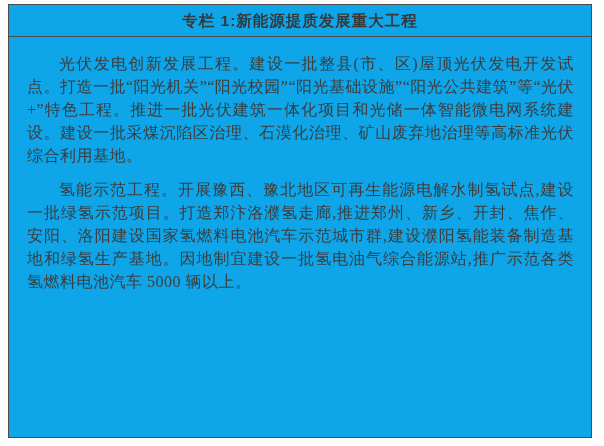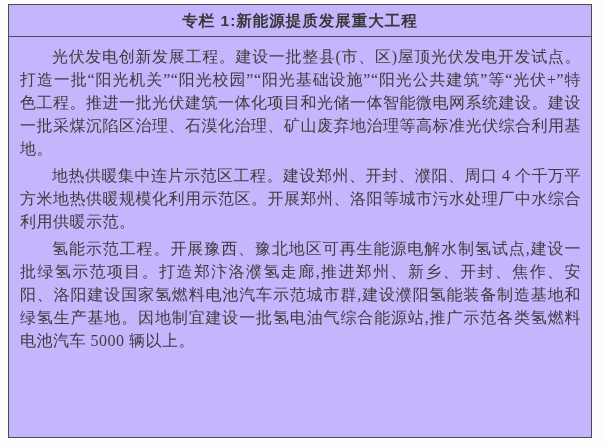--- a/index.html
+++ b/index.html
@@ -13,21 +13,21 @@
     position: relative;
     overflow: hidden;
   }
   .panel {
     position: absolute;
     left: 8px;
     top: 4px;
     width: 584px;
     height: 434px;
     border: 1px solid #4c4c4c;
-    background: #c4b5fd;
+    background: #0ea5e9;
     box-sizing: border-box;
   }
   .panel-title {
     height: 32px;
     line-height: 32px;
     text-align: center;
     border-bottom: 1px solid #4c4c4c;
     font-family: "Liberation Sans", "DejaVu Sans", sans-serif;
     font-weight: bold;
     font-size: 15.5px;
@@ -38,27 +38,26 @@
   .panel-body {
     padding: 4px 6px 0 7px;
     font-family: "Liberation Serif", "DejaVu Serif", serif;
     font-size: 16px;
     line-height: 23px;
     color: #3d3d3d;
     text-align: justify;
     letter-spacing: 0.5px;
   }
   .panel-body p {
-    margin: 4px;
+    margin: 11px;
     text-indent: 2em;
   }
 </style>
 </head>
 <body>
 
 <div class="panel">
   <div class="panel-title">专栏 1:新能源提质发展重大工程</div>
   <div class="panel-body">
     <p>光伏发电创新发展工程。建设一批整县(市、区)屋顶光伏发电开发试点。打造一批“阳光机关”“阳光校园”“阳光基础设施”“阳光公共建筑”等“光伏+”特色工程。推进一批光伏建筑一体化项目和光储一体智能微电网系统建设。建设一批采煤沉陷区治理、石漠化治理、矿山废弃地治理等高标准光伏综合利用基地。</p>
-    <p>地热供暖集中连片示范区工程。建设郑州、开封、濮阳、周口 4 个千万平方米地热供暖规模化利用示范区。开展郑州、洛阳等城市污水处理厂中水综合利用供暖示范。</p>
     <p>氢能示范工程。开展豫西、豫北地区可再生能源电解水制氢试点,建设一批绿氢示范项目。打造郑汴洛濮氢走廊,推进郑州、新乡、开封、焦作、安阳、洛阳建设国家氢燃料电池汽车示范城市群,建设濮阳氢能装备制造基地和绿氢生产基地。因地制宜建设一批氢电油气综合能源站,推广示范各类氢燃料电池汽车 5000 辆以上。</p>
   </div>
 </div>
 
 </body></html>

